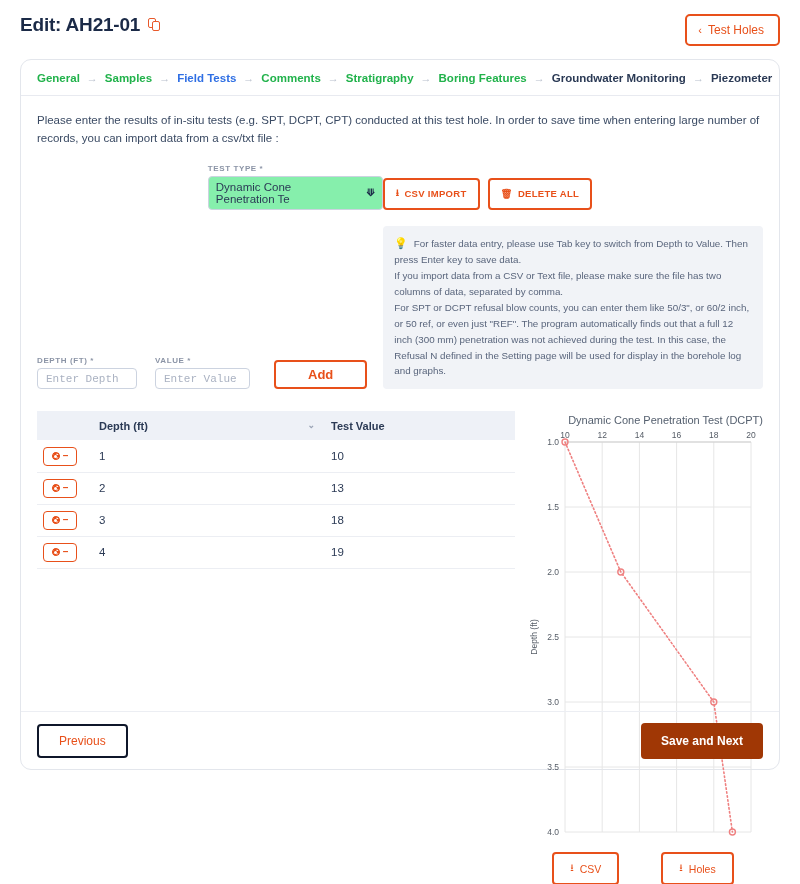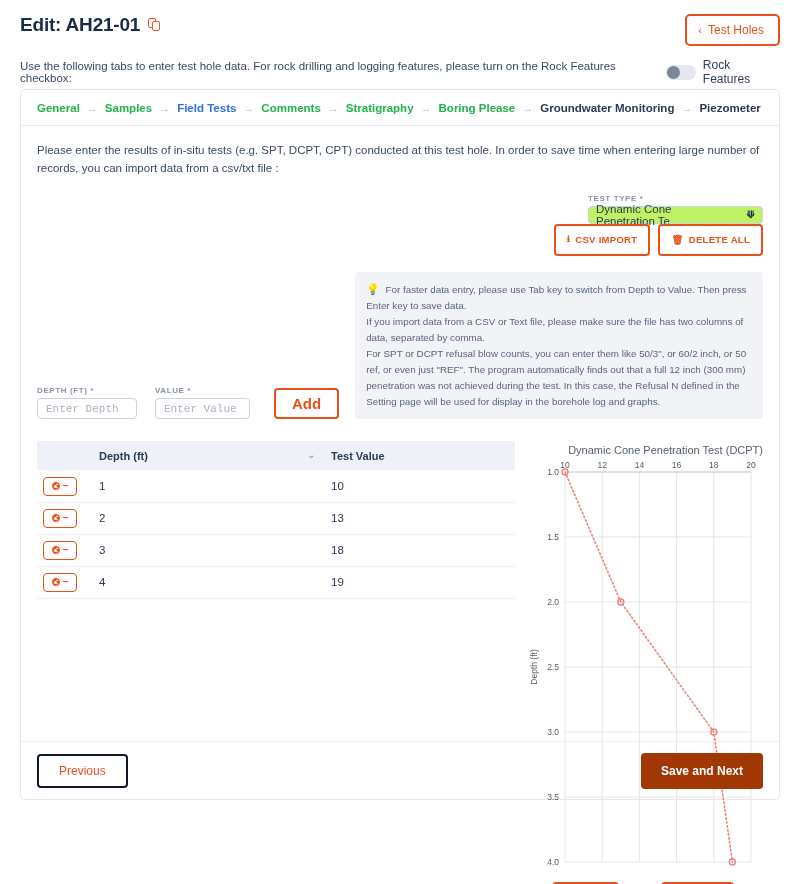--- a/index.html
+++ b/index.html
@@ -48,21 +48,21 @@
     position: relative; cursor: pointer; flex: none;
   }
   .toggle .knob {
     position: absolute; width: 13px; height: 13px; border-radius: 50%;
     background: #7b8698; top: 1px; left: 1px;
   }
   .rock-label { font-size: 12px; color: #32405a; }
 
   
   .card {
-    margin-top: 3px; border: 1px solid #e3e6ec; border-radius: 5px;
+    margin-top: 13px; border: 1px solid #e3e6ec; border-radius: 11px;
     background: #fff; height: 711px; position: relative;
   }
   .tabsbar {
     border-bottom: 1px solid #e8eaf0; padding: 12px 16px 11px 16px;
     display: flex; align-items: center; flex-wrap: nowrap; gap: 0;
   }
   .tab { font-size: 11.5px; font-weight: bold; white-space: nowrap; cursor: pointer; }
   .tab.green { color: #21b24b; }
   .tab.blue  { color: #2f6fe4; }
   .tab.dark  { color: #2b3a55; cursor: default; }
@@ -73,25 +73,24 @@
   .intro { font-size: 11.5px; line-height: 1.55; color: #3a4a63; max-width: 740px; }
 
   .fieldlabel {
     font-size: 8px; letter-spacing: 0.6px; color: #8b94a6;
     text-transform: uppercase; margin-bottom: 3px; font-weight: bold;
   }
 
   .testtype-row {
     display: flex; align-items: flex-end; justify-content: center;
     margin-top: 16px;
-    flex-direction: column;
   }
   .select-box {
-    width: 175px; height: 18px; border: 1px solid #ccd3e0; border-radius: 4px;
-    background: #bef264; display: flex; align-items: center; padding: 0 7px;
+    width: 175px; height: 34px; border: 1px solid #ccd3e0; border-radius: 4px;
+    background: #86efac; display: flex; align-items: center; padding: 0 7px;
     font-size: 11.5px; color: #2b3a55; justify-content: space-between; cursor: pointer; gap: 40px;
   }
   .caret { font-size: 10px; color: #1b2a47; font-weight: bold; }
 
   .orange-btns { display: flex; gap: 8px; }
   .obtn {
     border: 2px solid #e8501a; border-radius: 4px; background: #fff; color: #e8501a;
     font-size: 9.5px; font-weight: bold; letter-spacing: 0.3px;
     padding: 6px 11px; display: flex; align-items: center; gap: 5px; cursor: pointer;
     font-family: "Liberation Sans", sans-serif; white-space: nowrap;
@@ -102,21 +101,21 @@
   .inp {
     border: 1px solid #ccd3e0; border-radius: 4px; height: 21px;
     font-size: 11px; color: #2b3a55; padding: 0 8px;
     font-family: Liberation Mono, monospace; background: #fff; outline: none;
   }
   .inp::placeholder { color: #aab2c2; }
   #depth-input { width: 100px; }
   #value-input { width: 95px; }
   .addbtn {
     border: 2px solid #e8501a; border-radius: 4px; background: #fff; color: #e8501a;
-    font-size: 15px; font-weight: bold; padding: 5px 16px; cursor: pointer;
+    font-size: 13px; font-weight: bold; padding: 5px 32px; cursor: pointer;
     font-family: "Liberation Sans", sans-serif;
   }
 
   .tipbox {
     background: #f1f3f7; border-radius: 4px; padding: 9px 11px 10px 11px;
     font-size: 9.8px; line-height: 1.62; color: #59657c; width: 412px;
   }
   .bulb { color: #ffc629; font-size: 11px; margin-right: 3px; }
 
   
@@ -195,44 +194,35 @@
           <i></i>
           <b></b>
         </span>
     </div>
     <div class="testholes-btn">
       <span class="chev-left">‹</span>
       <span>Test Holes</span>
     </div>
   </div>
 
-  <div class="subrow">
-    <div class="sub-text">Use the following tabs to enter test hole data. For rock drilling and logging features, please turn on the Rock Features checkbox:</div>
-    <div class="rock-wrap">
-      <div class="toggle">
-          <span class="knob"></span>
-        </div>
-      <span class="rock-label">Rock Features</span>
-    </div>
-  </div>
 
   <div class="card">
 
     <div class="tabsbar">
       <span class="tab green">General</span>
       <span class="arrow">→</span>
       <span class="tab green">Samples</span>
       <span class="arrow">→</span>
       <span class="tab blue">Field Tests</span>
       <span class="arrow">→</span>
       <span class="tab green">Comments</span>
       <span class="arrow">→</span>
       <span class="tab green">Stratigraphy</span>
       <span class="arrow">→</span>
-      <span class="tab green">Boring Please</span>
+      <span class="tab green">Boring Features</span>
       <span class="arrow">→</span>
       <span class="tab dark">Groundwater Monitoring</span>
       <span class="arrow">→</span>
       <span class="tab muted">Piezometer</span>
     </div>
 
     <div class="body">
 
       <div class="intro">Please enter the results of in-situ tests (e.g. SPT, DCPT, CPT) conducted at this test hole. In order to save time when entering large number of records, you can import data from a csv/txt file :</div>
 

